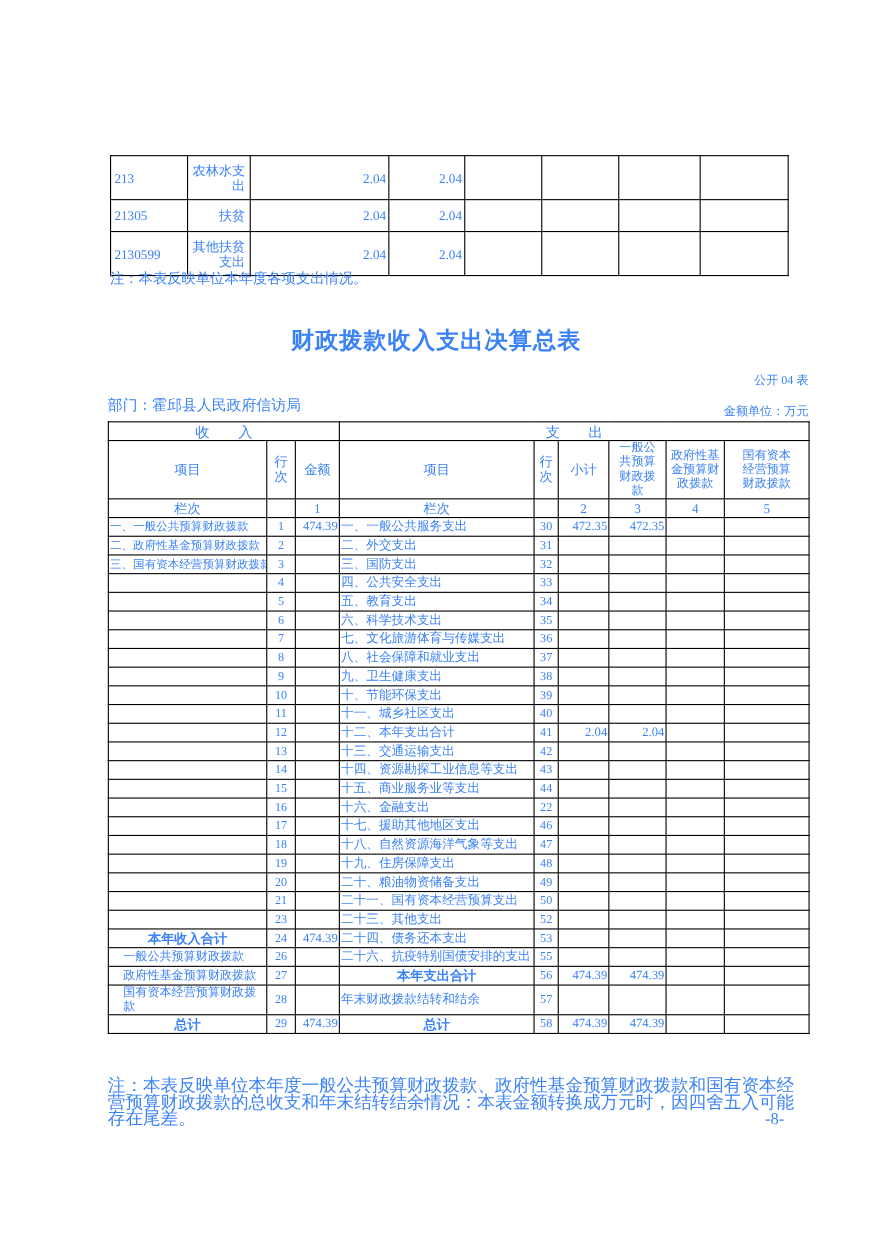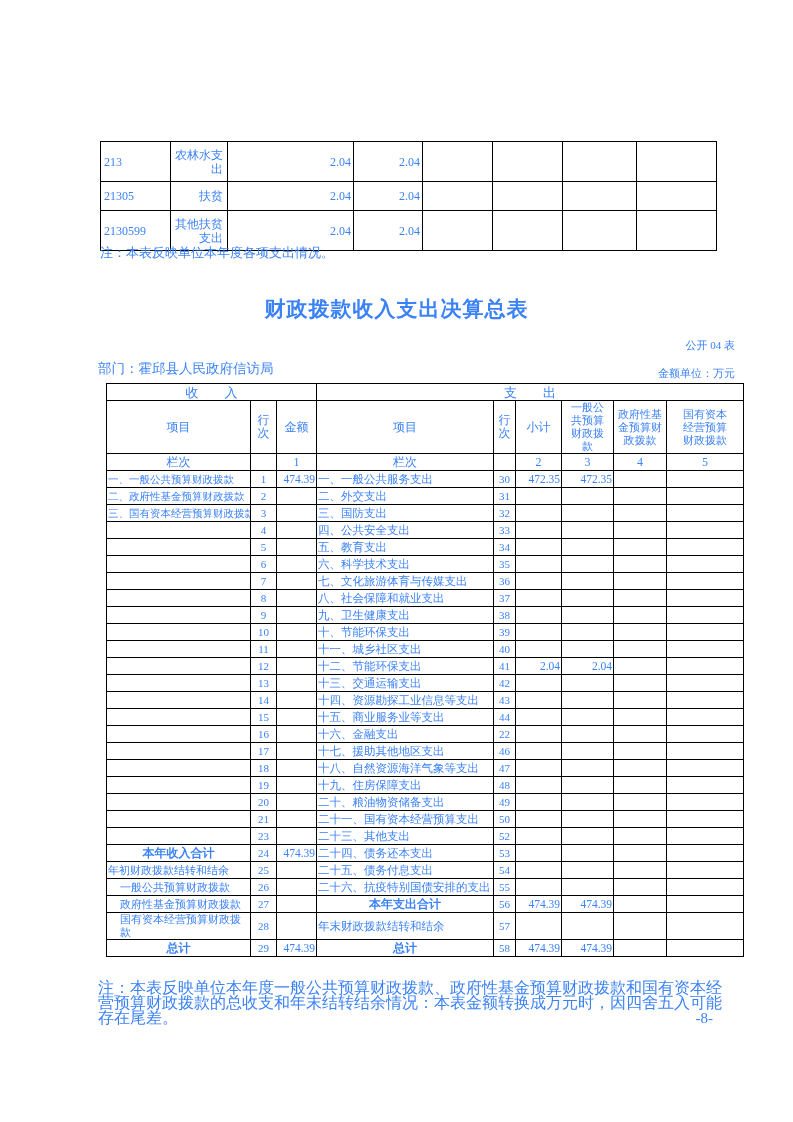--- a/index.html
+++ b/index.html
@@ -23,21 +23,21 @@
   .top-note { position:absolute; left:100px; top:244px; font-size:13px; }
 
   
   .title { position:absolute; left:0; right:0; top:295px; text-align:center;
            font-family:"Liberation Sans", sans-serif; font-weight:bold; font-size:21px; letter-spacing:1px; }
   .table-code { position:absolute; right:58px; top:338px; font-size:11px; }
   .dept { position:absolute; left:98px; top:360px; font-size:13.5px; }
   .unit { position:absolute; right:58px; top:366px; font-size:11px; }
 
   
-  .main-table-wrap { position:absolute; left:98px; top:383px;margin-left:8px; }
+  .main-table-wrap { position:absolute; left:98px; top:383px; }
   .main-table { width:637px; border:1.5px solid #000; font-size:12px; }
   .main-table td { padding:0 1px; line-height:13px; }
   .gh td { height:17px; text-align:center; font-size:13px; }
   .h2 td { height:46px; text-align:center; }
   .h2 .h-col { font-size:11px; padding:0 4px; line-height:13px; }
   .h2 .h-cap { font-size:11px; padding:0 14px; line-height:13px; }
   .h3 td { height:17px; text-align:center; font-size:12px; }
   .main-table tbody td { height:16px; }
   .in-label { text-align:left; font-size:11px; padding-left:2px; }
   .in-label.small { font-size:10.5px; white-space:nowrap; }
@@ -269,21 +269,21 @@
             <td class="row-no">40</td>
             <td class="num"></td>
             <td class="num"></td>
             <td class="num"></td>
             <td class="num"></td>
           </tr>
           <tr>
             <td class="in-label "></td>
             <td class="row-no">12</td>
             <td class="num"></td>
-            <td class="ex-label ">十二、节能环保支出</td>
+            <td class="ex-label ">十二、本年支出合计</td>
             <td class="row-no">41</td>
             <td class="num">2.04</td>
             <td class="num">2.04</td>
             <td class="num"></td>
             <td class="num"></td>
           </tr>
           <tr>
             <td class="in-label "></td>
             <td class="row-no">13</td>
             <td class="num"></td>
@@ -398,31 +398,20 @@
             <td class="row-no">24</td>
             <td class="num">474.39</td>
             <td class="ex-label ">二十四、债务还本支出</td>
             <td class="row-no">53</td>
             <td class="num"></td>
             <td class="num"></td>
             <td class="num"></td>
             <td class="num"></td>
           </tr>
           <tr>
-            <td class="in-label ">年初财政拨款结转和结余</td>
-            <td class="row-no">25</td>
-            <td class="num"></td>
-            <td class="ex-label ">二十五、债务付息支出</td>
-            <td class="row-no">54</td>
-            <td class="num"></td>
-            <td class="num"></td>
-            <td class="num"></td>
-            <td class="num"></td>
-          </tr>
-          <tr>
             <td class="in-label indent">一般公共预算财政拨款</td>
             <td class="row-no">26</td>
             <td class="num"></td>
             <td class="ex-label ">二十六、抗疫特别国债安排的支出</td>
             <td class="row-no">55</td>
             <td class="num"></td>
             <td class="num"></td>
             <td class="num"></td>
             <td class="num"></td>
           </tr>

